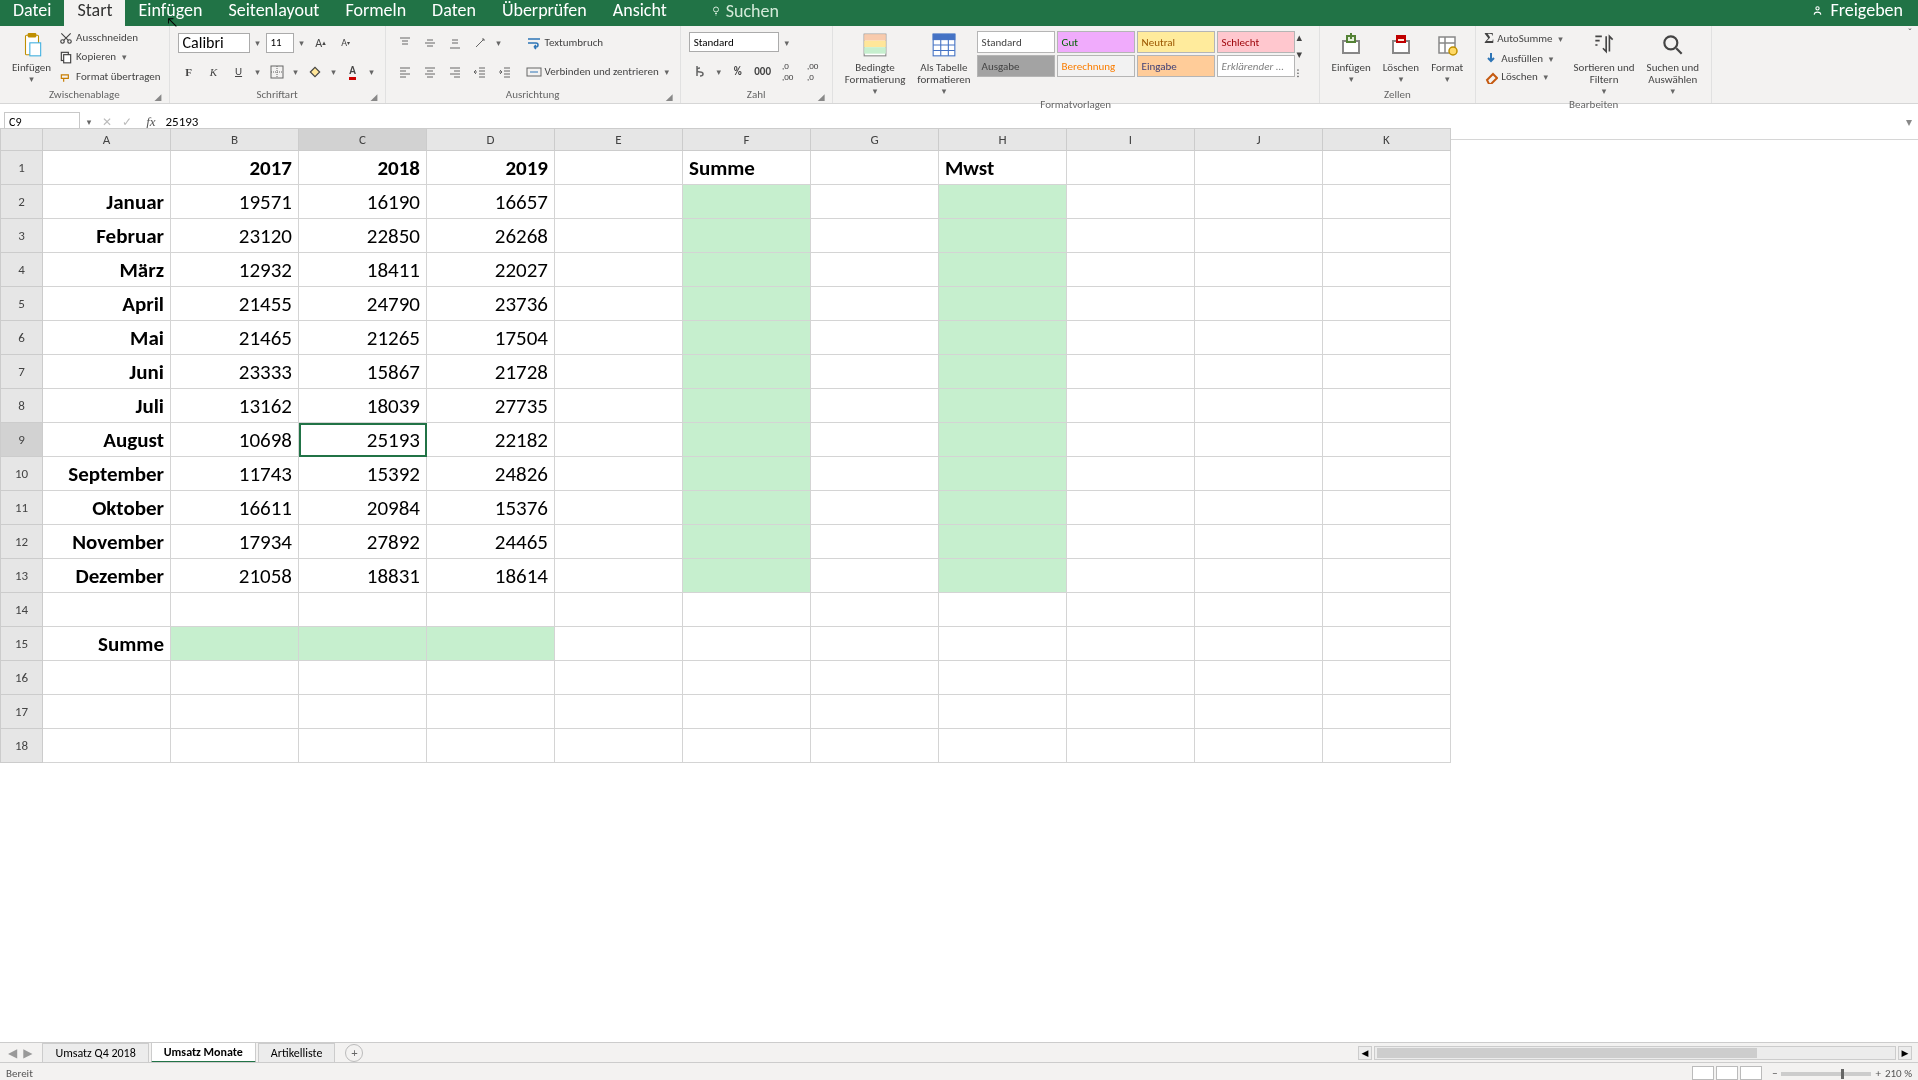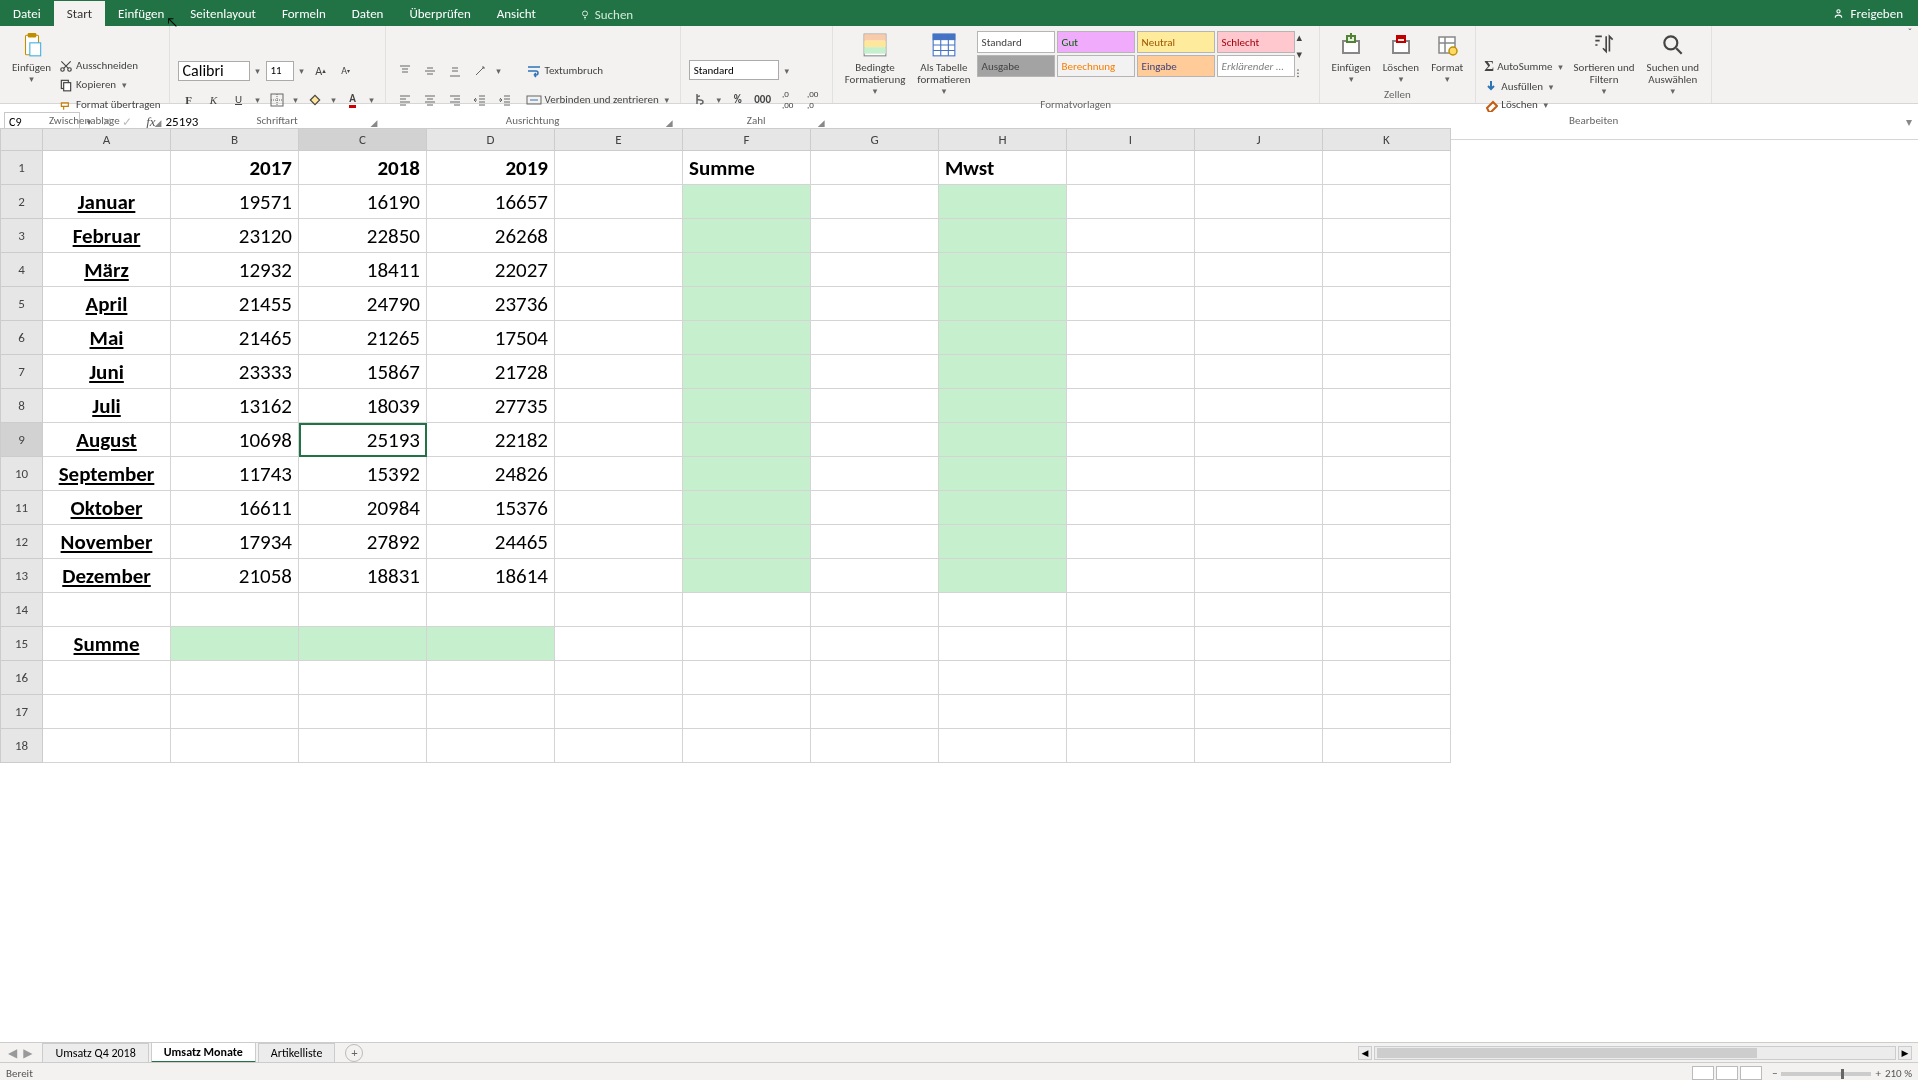--- a/index.html
+++ b/index.html
@@ -1,35 +1,35 @@
 <!DOCTYPE html>
 <html><head>
 <meta charset="utf-8">
 <style>
 * { margin:0; padding:0; box-sizing:border-box; font-family:'Segoe UI',Calibri,sans-serif; }
 body { background:#fff; overflow:hidden; width:1918px; height:1080px; position:relative; font-size:12px; }
 
 
-.titlebar { height:26px; background:#217346; display:flex; align-items:flex-end; color:#fff; font-size:13px; }
+.titlebar { height:26px; background:#217346; display:flex; align-items:flex-end; color:#fff; font-size:18px; }
 .titlebar .tab { padding:5px 13px; cursor:pointer; }
 .titlebar .tab.active { background:#f3f2f1; color:#333; }
 .titlebar .search-wrap { margin-left:20px; display:flex; align-items:center; padding:4px 10px; color:#d4ead9; }
 .titlebar .search-wrap svg{margin-right:4px;}
 .titlebar .right { margin-left:auto; padding:5px 15px; display:flex; align-items:center; gap:6px;}
 .titlebar .right svg{}
 
 
 .ribbon { height:78px; background:#f3f2f1; border-bottom:1px solid #d6d6d6; display:flex; font-size:11px; color:#444;}
 .ribbon .grp { border-right:1px solid #e1e1e1; padding:2px 6px 0; display:flex; flex-direction:column; position:relative;}
 .ribbon .grp .grp-body {flex:1; display:flex; align-items:flex-start;}
 .ribbon .grp .grp-label { text-align:center; font-size:11px; color:#666; padding:0 0 2px; position:relative;}
 .ribbon .grp .dialog-launcher{position:absolute; right:1px; bottom:1px; font-size:9px; color:#888; cursor:pointer;}
 .bigbtn { display:flex; flex-direction:column; align-items:center; justify-content:center; padding:2px 6px; cursor:pointer; text-align:center; line-height:1.1;}
 .bigbtn .ico { width:30px; height:30px; margin-bottom:2px; display:flex; align-items:center; justify-content:center;}
-.stack { display:flex; flex-direction:column; justify-content:space-around; height:58px;margin-top:28px;}
+.stack { display:flex; flex-direction:column; justify-content:space-around; height:58px;}
 .stack .row { display:flex; align-items:center; gap:3px; padding:1px 2px; cursor:pointer;}
 .iconbtn { width:22px; height:22px; display:inline-flex; align-items:center; justify-content:center; cursor:pointer; border:1px solid transparent;}
 .dd { width:10px; text-align:center; color:#666; font-size:9px;}
 .fontname { width:72px; height:20px; border:1px solid #ababab; background:#fff; padding:1px 4px; font-size:16px;}
 .fontsize { width:28px; height:20px; border:1px solid #ababab; background:#fff; padding:1px 4px; font-size:11px;}
 .numfmt { width:90px; height:20px; border:1px solid #ababab; background:#fff; padding:1px 4px; font-size:11px;}
 
 .style-gallery{display:grid; grid-template-columns:repeat(4,78px); grid-template-rows:22px 22px; gap:2px; padding:3px 0;}
 .style-gallery .cell{border:1px solid #b5b5b5; font-size:11px; display:flex;align-items:center; padding:0 4px; background:#fff;}
 
@@ -42,21 +42,21 @@
 
 
 .sheet-wrap{position:absolute; top:128px; left:0; right:0; bottom:34px; overflow:hidden;}
 .sheet { border-collapse:collapse; table-layout:fixed;}
 .sheet th.corner{width:42px; height:22px; background:#e6e6e6; border:1px solid #ccc;}
 .sheet th.colh{height:22px; background:#e6e6e6; border:1px solid #ccc; font-weight:400; font-size:13px; color:#444; text-align:center;}
 .sheet th.colh.sel{background:#d2d2d2;}
 .sheet th.rowh{width:42px; background:#e6e6e6; border:1px solid #ccc; font-weight:400; font-size:13px; color:#444; text-align:center;}
 .sheet th.rowh.sel{background:#d2d2d2;}
 .sheet td{border:1px solid #d4d4d4; padding:0 6px; font-size:21px; font-family:Calibri,sans-serif; height:34px; text-align:right; color:#000;vertical-align:middle;}
-.sheet td.label{text-align:center; font-weight:700;text-decoration:underline;}
+.sheet td.label{text-align:right; font-weight:700;}
 .sheet td.hdr{text-align:right; font-weight:700;}
 .sheet td.hdrL{text-align:left; font-weight:700;}
 .sheet td.green{background:#c6efce;}
 .sheet td.selected{outline:2px solid #217346; outline-offset:-2px;}
 
 
 .sheettabs { position:absolute; bottom:18px; left:0; right:0; height:20px; background:#f3f2f1; border-top:1px solid #ccc; display:flex; align-items:center; font-size:12px;}
 .sheettabs .nav{padding:0 8px; color:#999; display:flex; gap:6px;}
 .sheettabs .tab{padding:2px 12px; border:1px solid #ccc; border-bottom:none; background:#ececec; margin-left:2px; cursor:pointer; border-radius:0;}
 .sheettabs .tab.active{background:#fff; border-bottom:2px solid #217346; font-weight:600;}

